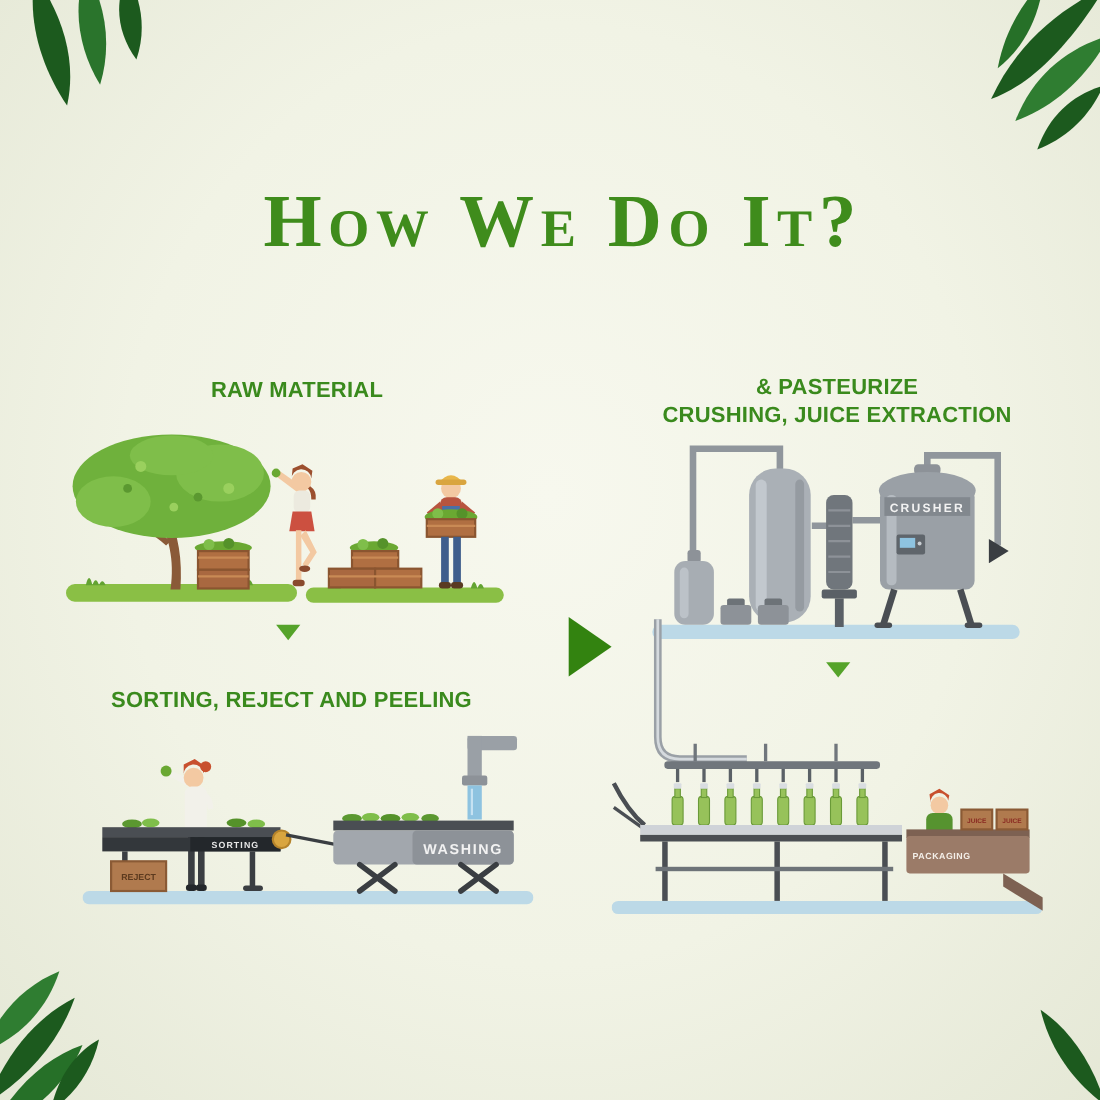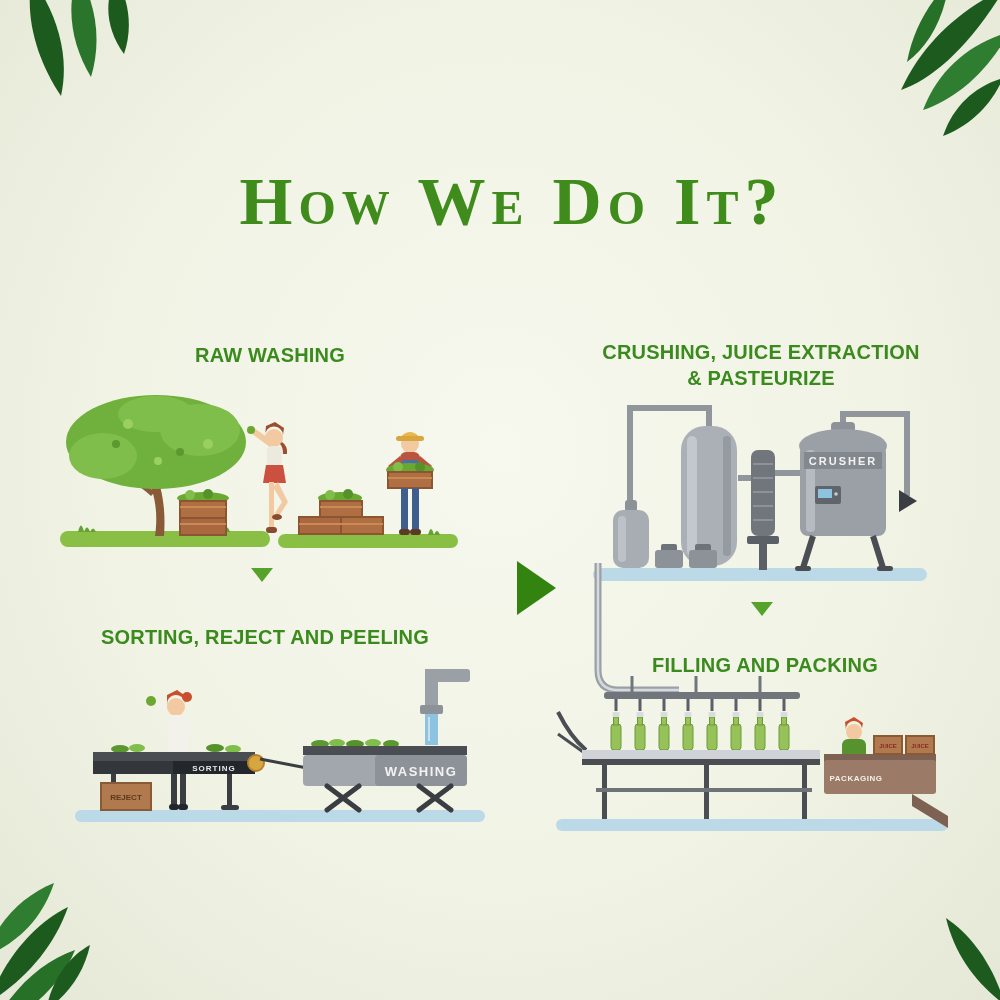--- a/index.html
+++ b/index.html
@@ -61,27 +61,26 @@
     <path d="M-10,195 C28,179 60,152 75,115 C43,126 13,152 -10,195 Z" fill="#267028"></path>
     <path d="M46,175 C68,160 84,138 90,110 C68,122 52,145 46,175 Z" fill="#1c5a1e"></path>
   </svg>
 
   <svg class="corner-leaves" style="right:0;bottom:0" width="95" height="115" viewBox="0 0 95 115">
     <path d="M100,120 C72,99 50,71 41,33 C66,50 88,79 100,120 Z" fill="#1c5a1e"></path>
   </svg>
 
   <div class="title">How We Do It?</div>
 
-  <div class="step-label lbl-raw">RAW WASHING</div>
+  <div class="step-label lbl-raw">RAW MATERIAL</div>
   <div class="step-label lbl-crush">
+    <div>&amp; PASTEURIZE</div>
     <div>CRUSHING, JUICE EXTRACTION</div>
-    <div>&amp; PASTEURIZE</div>
   </div>
   <div class="step-label lbl-sort">SORTING, REJECT AND PEELING</div>
-  <div class="step-label lbl-fill">FILLING AND PACKING</div>
 
   <div class="arrow-down arrow-down-1"></div>
   <div class="arrow-right-big"></div>
   <div class="arrow-down arrow-down-2"></div>
 
   <svg class="illus" style="left:58px;top:386px;width:402px;height:178px" viewBox="0 0 402 178">
     <g>
       <rect x="2" y="145" width="210" height="16" rx="8" fill="#8abf45"></rect>
       <path d="M20,146 q3,-13 6,0 q3,-9 6,0 q3,-7 6,0z" fill="#63a332"></path>
       <path d="M160,146 q3,-13 6,0 q3,-9 6,0z" fill="#63a332"></path>

